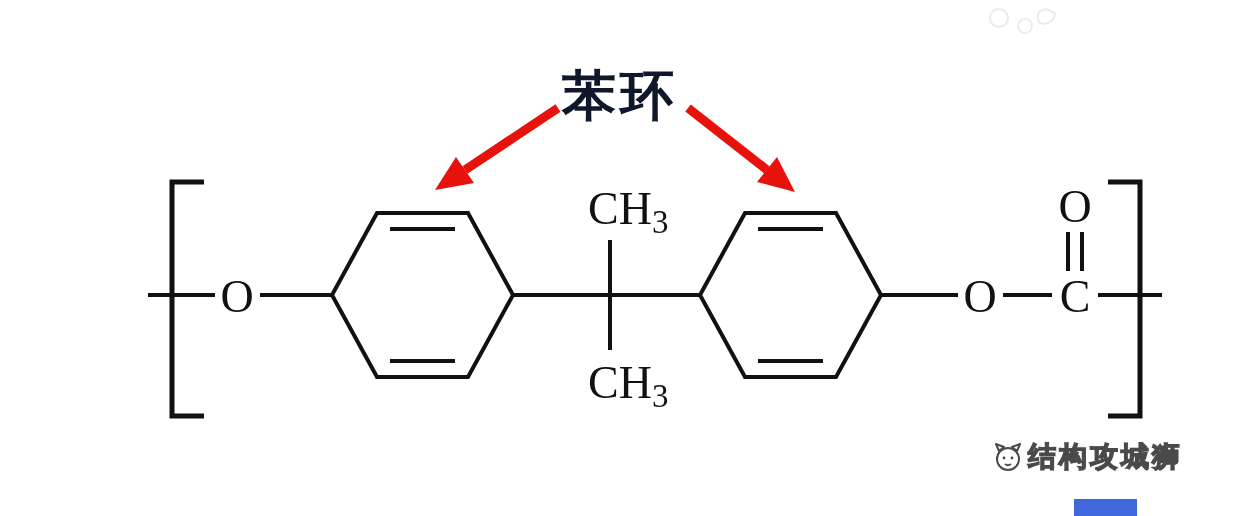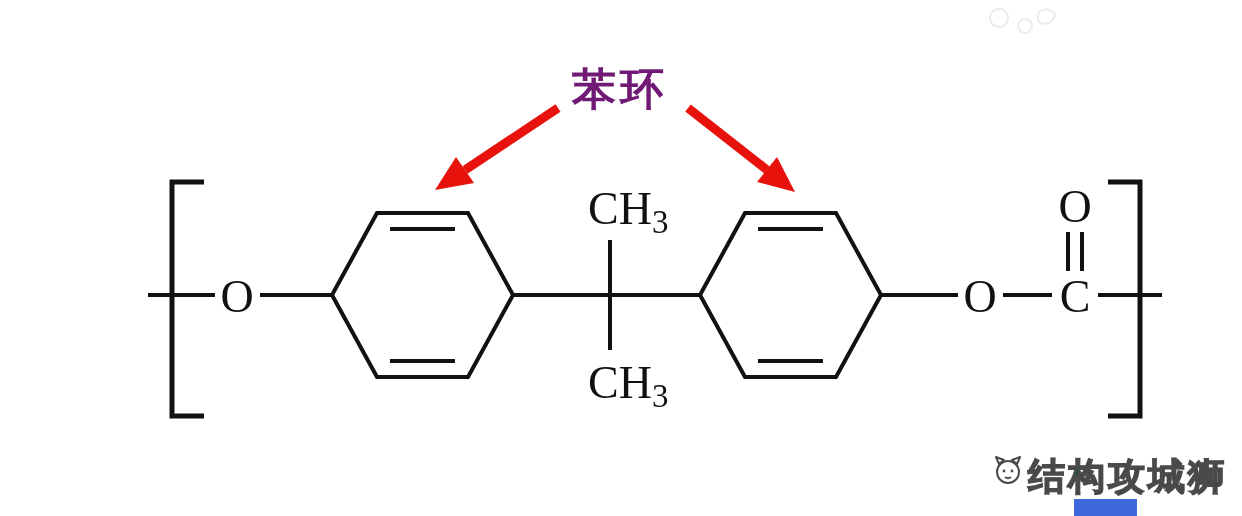--- a/index.html
+++ b/index.html
@@ -16,23 +16,23 @@
     left:0; top:0;
     width:1242px;
     height:516px;
   }
   .benzene-label{
     position:absolute;
     left:560px;
     top:60px;
     width:120px;
     text-align:center;
-    font-size:44px;
+    font-size:54px;
     font-weight:bold;
-    color:#701a75;
+    color:#0f172a;
     letter-spacing:4px;
     font-family:"Liberation Sans", sans-serif;
   }
   .atom{
     font-family:"Liberation Serif", serif;
     font-size:46px;
     fill:#111111;
   }
   .bond{
     stroke:#111111;
@@ -55,29 +55,28 @@
   }
   .watermark{
     position:absolute;
     left:993px;
     top:438px;
     display:flex;
     align-items:center;
     gap:5px;
   }
   .watermark-text{
-    font-size:37px;
+    font-size:28px;
     font-weight:bold;
     letter-spacing:3px;
     color:#14532d;
     -webkit-text-stroke:1.3px #4a4a4a;
     text-shadow:0 0 1px #777;
     font-family:"Liberation Sans", sans-serif;
     white-space:nowrap;
-    margin-top:14px;
   }
   .watermark-icon svg{display:block;}
   .blue-bar{
     position:absolute;
     left:1074px;
     top:499px;
     width:63px;
     height:17px;
     background:#3e68dc;
   }

